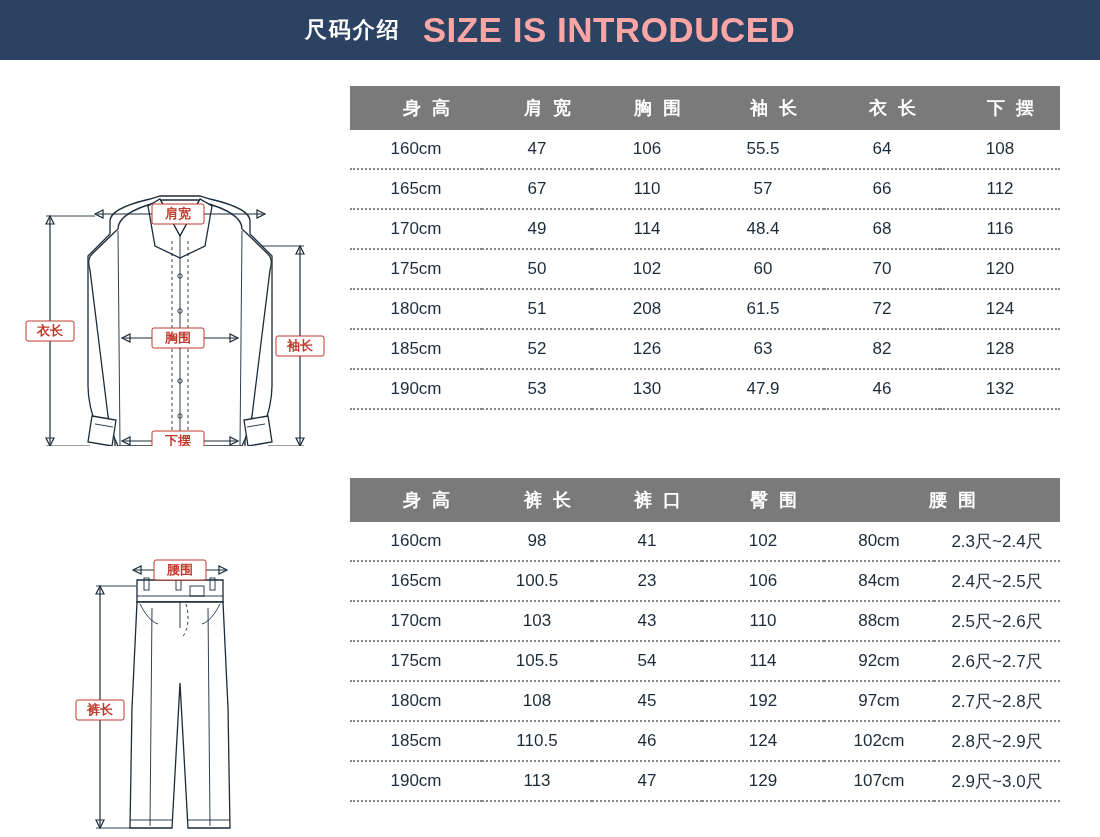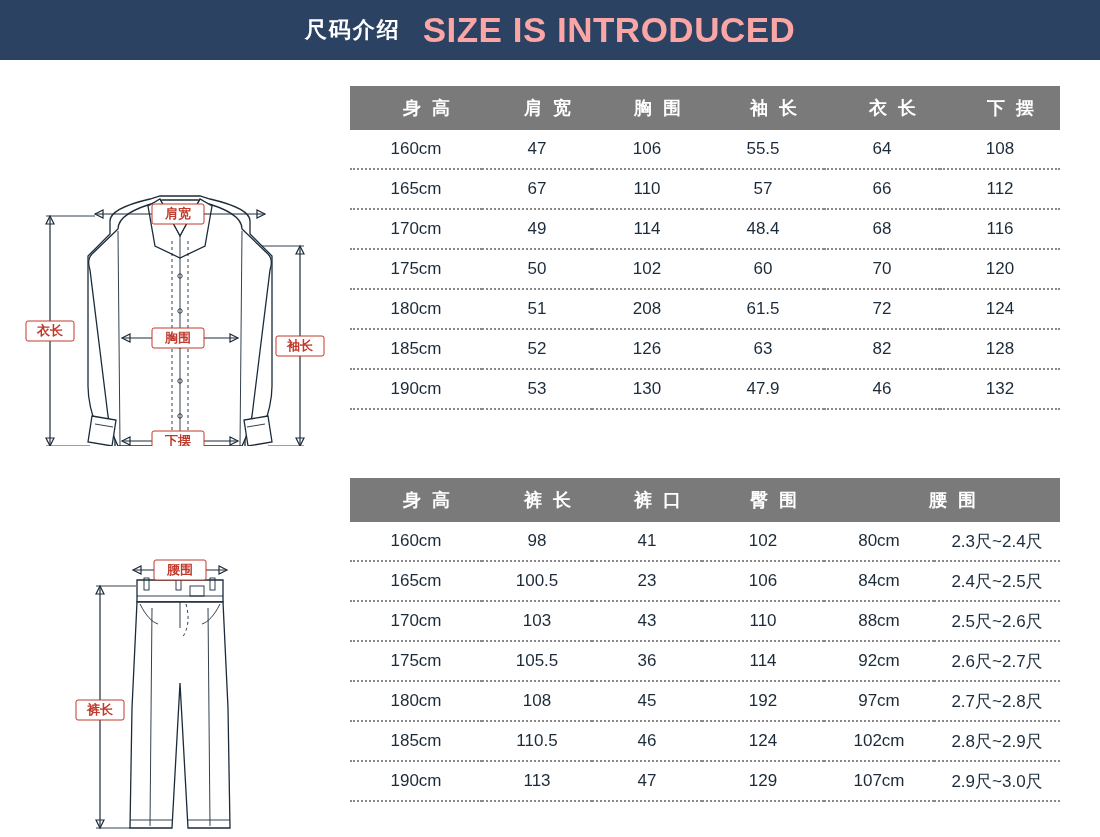--- a/index.html
+++ b/index.html
@@ -373,21 +373,21 @@
               <td>170cm</td>
               <td>103</td>
               <td>43</td>
               <td>110</td>
               <td>88cm</td>
               <td>2.5尺~2.6尺</td>
             </tr>
             <tr>
               <td>175cm</td>
               <td>105.5</td>
-              <td>36</td>
+              <td>54</td>
               <td>114</td>
               <td>92cm</td>
               <td>2.6尺~2.7尺</td>
             </tr>
             <tr>
               <td>180cm</td>
               <td>108</td>
               <td>45</td>
               <td>192</td>
               <td>97cm</td>

